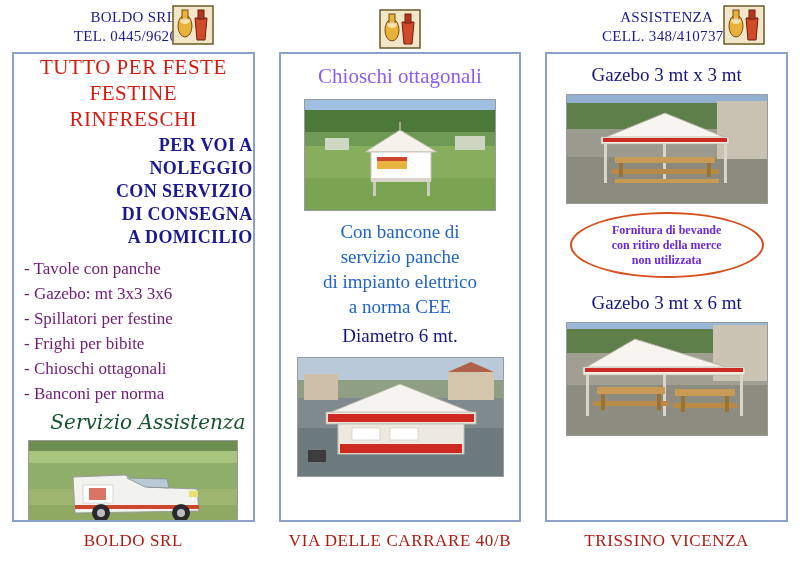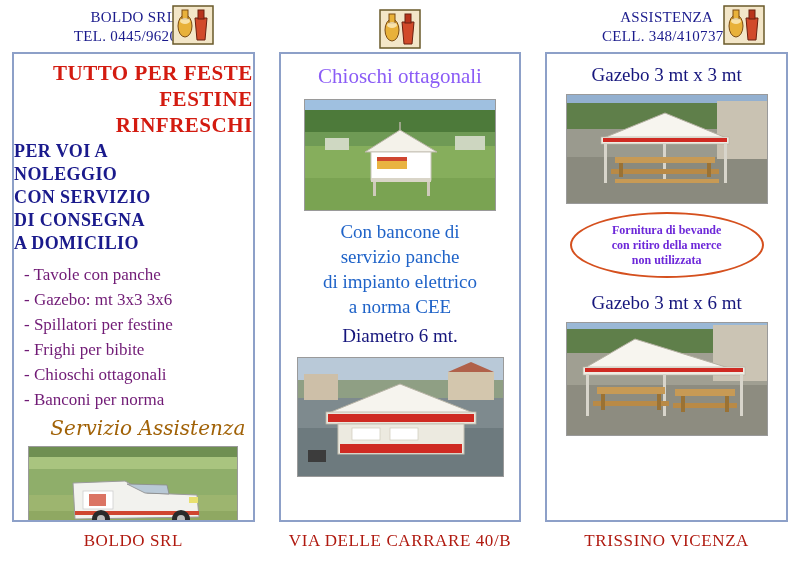--- a/index.html
+++ b/index.html
@@ -68,47 +68,46 @@
   .col-foot {
     text-align: center;
     color: #b01a10;
     font-size: 17px;
     letter-spacing: 0.6px;
     padding-top: 9px;
   }
 
   
   .headline {
-    text-align: right;
+    text-align: center;
     color: #d31b10;
-    font-weight: bold;
+    font-weight: normal;
     font-size: 21px;
     line-height: 26px;
     letter-spacing: 0.5px;
-    margin-top: 6px;
   }
   .subhead {
-    text-align: left;
+    text-align: right;
     color: #1a1a8c;
     font-weight: bold;
     font-size: 18px;
     line-height: 23px;
     letter-spacing: 0.4px;
     margin-top: 2px;
   }
   .bullets {
     margin: 7px 0 0 10px;
     color: #701a75;
     font-size: 17px;
     line-height: 25px;
   }
   .bullets div { white-space: nowrap; }
   .script {
     text-align: center;
-    color: #a16207;
+    color: #14532d;
     font-size: 20px;
     font-style: italic;
     font-family: "DejaVu Serif", serif;
     margin-top: 4px;
     padding-left: 29px;
   }
 
   
   .photo {
     position: relative;

